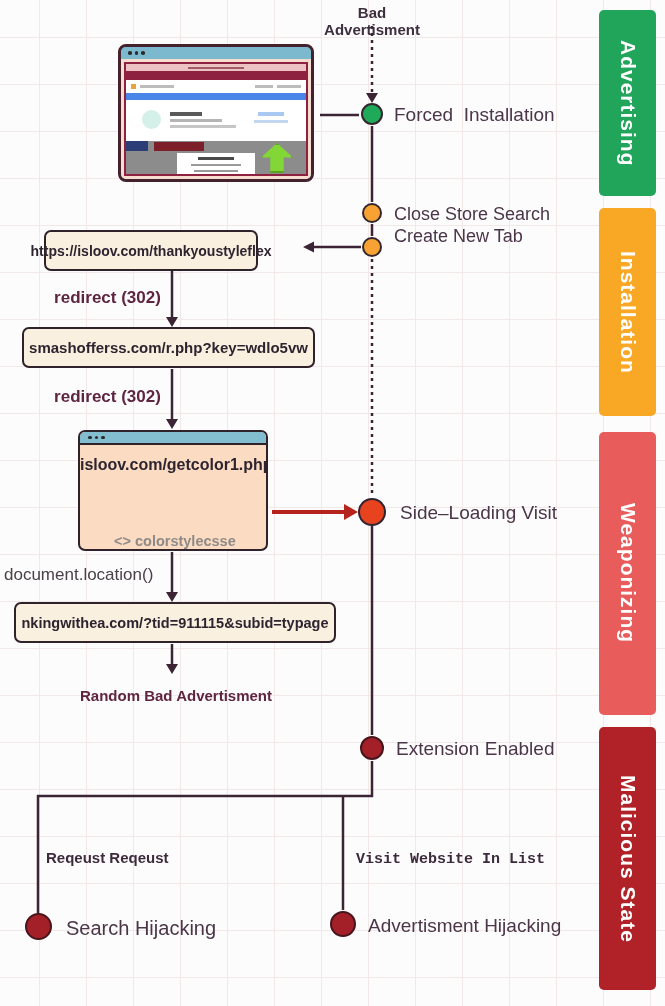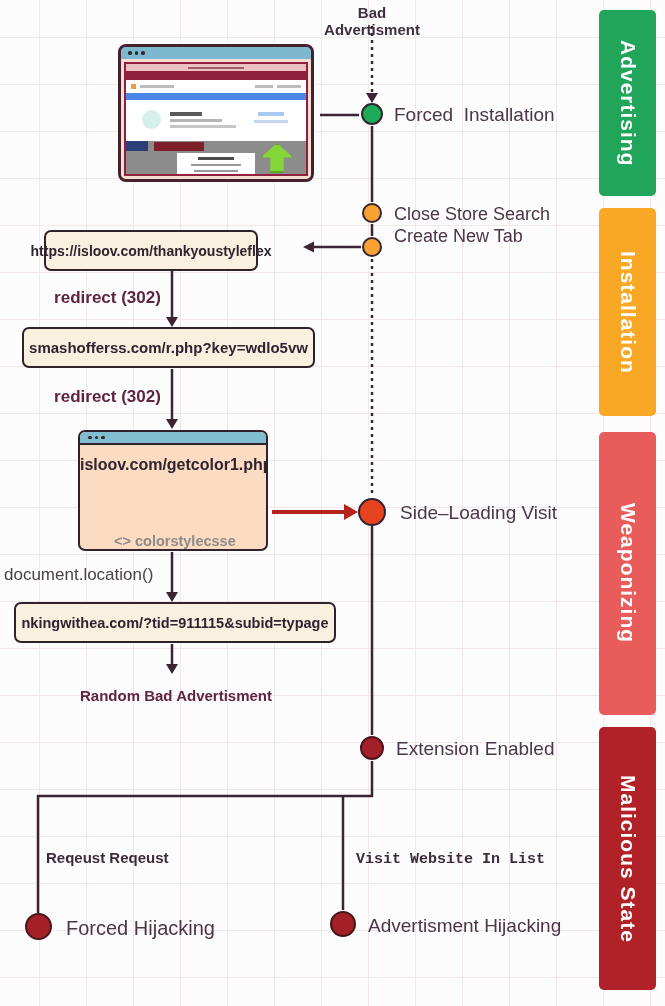--- a/index.html
+++ b/index.html
@@ -180,21 +180,21 @@
   <div class="node n-side"></div>
   <div class="node n-extension"></div>
   <div class="node n-search"></div>
   <div class="node n-affil"></div>
 
   <div class="node-label l-forced">Forced  Installation</div>
   <div class="node-label l-close">Close Store Search</div>
   <div class="node-label l-create">Create New Tab</div>
   <div class="node-label l-side">Side–Loading Visit</div>
   <div class="node-label l-extension">Extension Enabled</div>
-  <div class="node-label l-search">Forced Hijacking</div>
+  <div class="node-label l-search">Search Hijacking</div>
   <div class="node-label l-affil">Advertisment Hijacking</div>
 
   <div class="url-box b-thankyou">
     <span>https://</span>
       <span class="url-domain">isloov.com</span>
       <span>/thankyoustyleflex</span>
   </div>
   <div class="url-box b-smash">smashofferss.com/r.php?key=wdlo5vw</div>
   <div class="url-box b-nking">nkingwithea.com/?tid=911115&amp;subid=typage</div>
 

